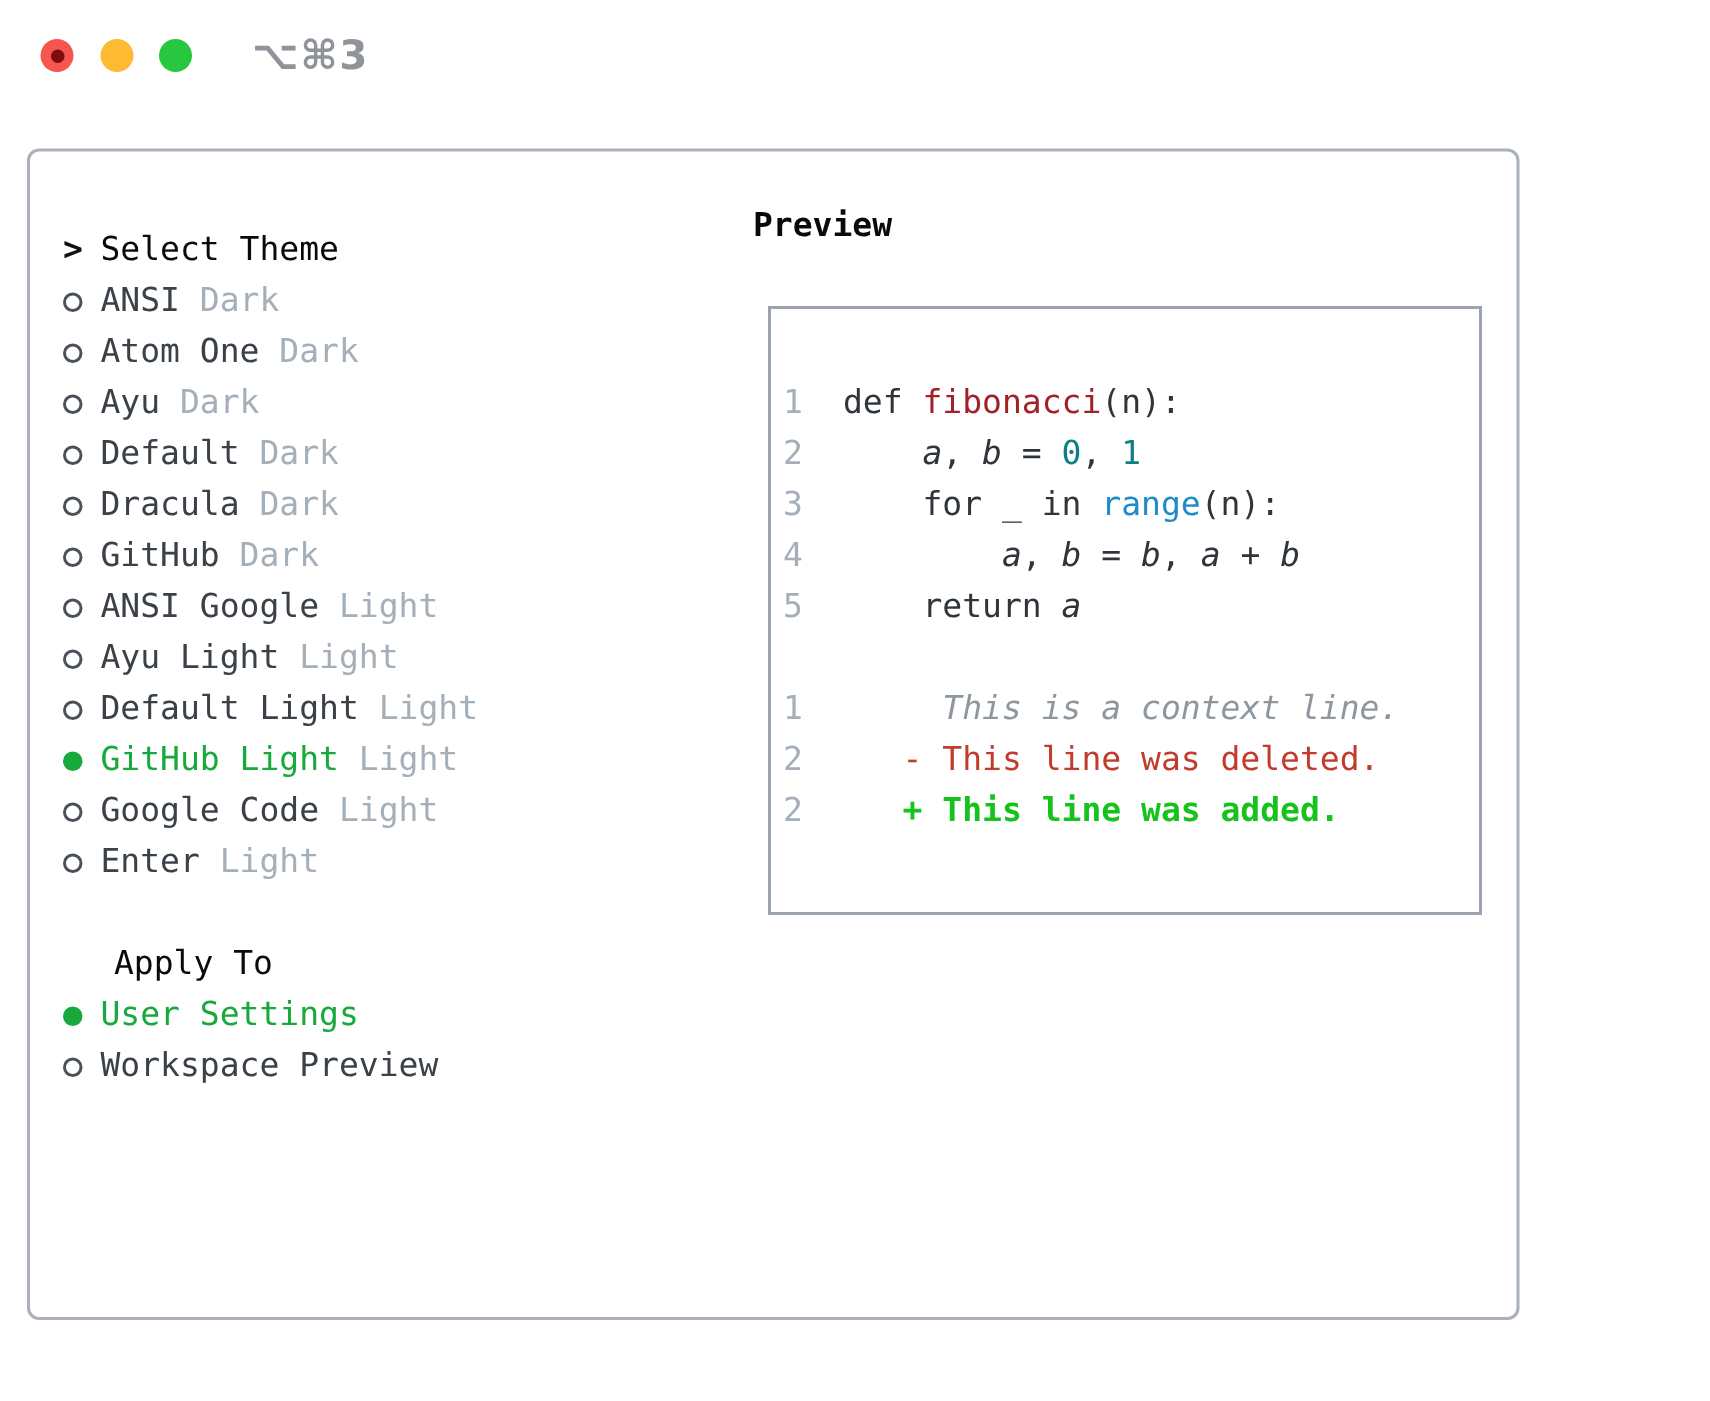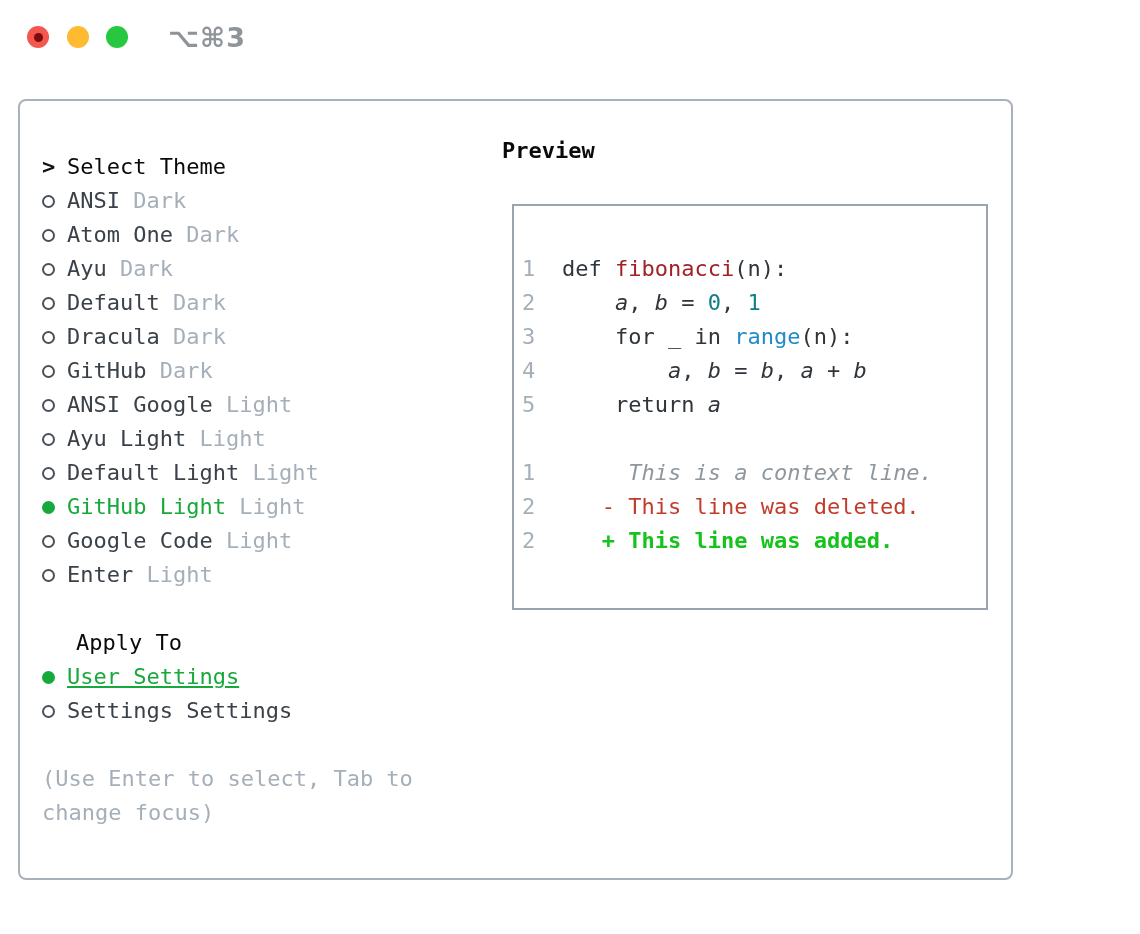--- a/index.html
+++ b/index.html
@@ -32,21 +32,21 @@
   .lead { width:25px; flex:none; display:flex; align-items:center; }
   .prompt { font-weight:bold; color:#111; }
   .h-black { font-weight:normal; color:#0a0a0a; }
   .radio { width:13px; height:13px; border-radius:50%; border:2px solid #4a5158; }
   .theme-row.selected .radio { background:var(--accent); border-color:var(--accent); }
   .t-name { color:#3a4148; white-space:pre; }
   .theme-row.selected .t-name { color:var(--accent); }
   .t-variant { color:#a5afb9; white-space:pre; }
   .apply-header { margin-left:34px; color:#0a0a0a; }
   .a-label { color:#3a4148; white-space:pre; }
-  .apply-row.selected .a-label { color:var(--accent);text-decoration:underline; }
+  .apply-row.selected .a-label { color:var(--accent); }
   .hint { margin-top:34px; width:430px; color:#a5afb9; font-size:22px; line-height:34px; }
 
   
   .preview-header { position:absolute; left:482px; top:33px; height:34px;
                     font-size:22px; line-height:34px; font-weight:bold; color:#0a0a0a; }
   .preview-box { position:absolute; left:492px; top:103px; width:476px; height:406px;
                  border:2px solid #9ba4ae; background:#fff;
                  padding:46px 0 0 8px; }
   .pline { display:flex; height:34px; font-size:22px; line-height:34px; }
   .ln { width:40px; flex:none; color:#a5afb9; white-space:pre; }
@@ -93,24 +93,23 @@
           <div class="row theme-row"><span class="lead"><span class="radio"></span></span><span class="t-name">Google Code </span><span class="t-variant">Light</span></div>
           <div class="row theme-row"><span class="lead"><span class="radio"></span></span><span class="t-name">Enter </span><span class="t-variant">Light</span></div>
         </div>
 
       <div class="gap"></div>
       <div class="row">
         <span class="apply-header">Apply To</span>
       </div>
       <div id="apply-list">
           <div class="row apply-row selected"><span class="lead"><span class="radio" style="background: rgb(23, 169, 60); border-color: rgb(23, 169, 60);"></span></span><span class="a-label">User Settings</span></div>
-          <div class="row apply-row"><span class="lead"><span class="radio"></span></span><span class="a-label">Settings Settings</span></div>
+          <div class="row apply-row"><span class="lead"><span class="radio"></span></span><span class="a-label">Workspace Preview</span></div>
         </div>
 
-      <div class="hint">(Use Enter to select, Tab to change focus)</div>
     </div>
 
     <div class="preview-header">Preview</div>
     <div class="preview-box" id="preview-box">
         <div class="pline">
           <span class="ln">1</span>
           <span class="lcode"><span class="seg-plain">def </span><span class="seg-func">fibonacci</span><span class="seg-plain">(n):</span></span>
         </div>
         <div class="pline">
           <span class="ln">2</span>

